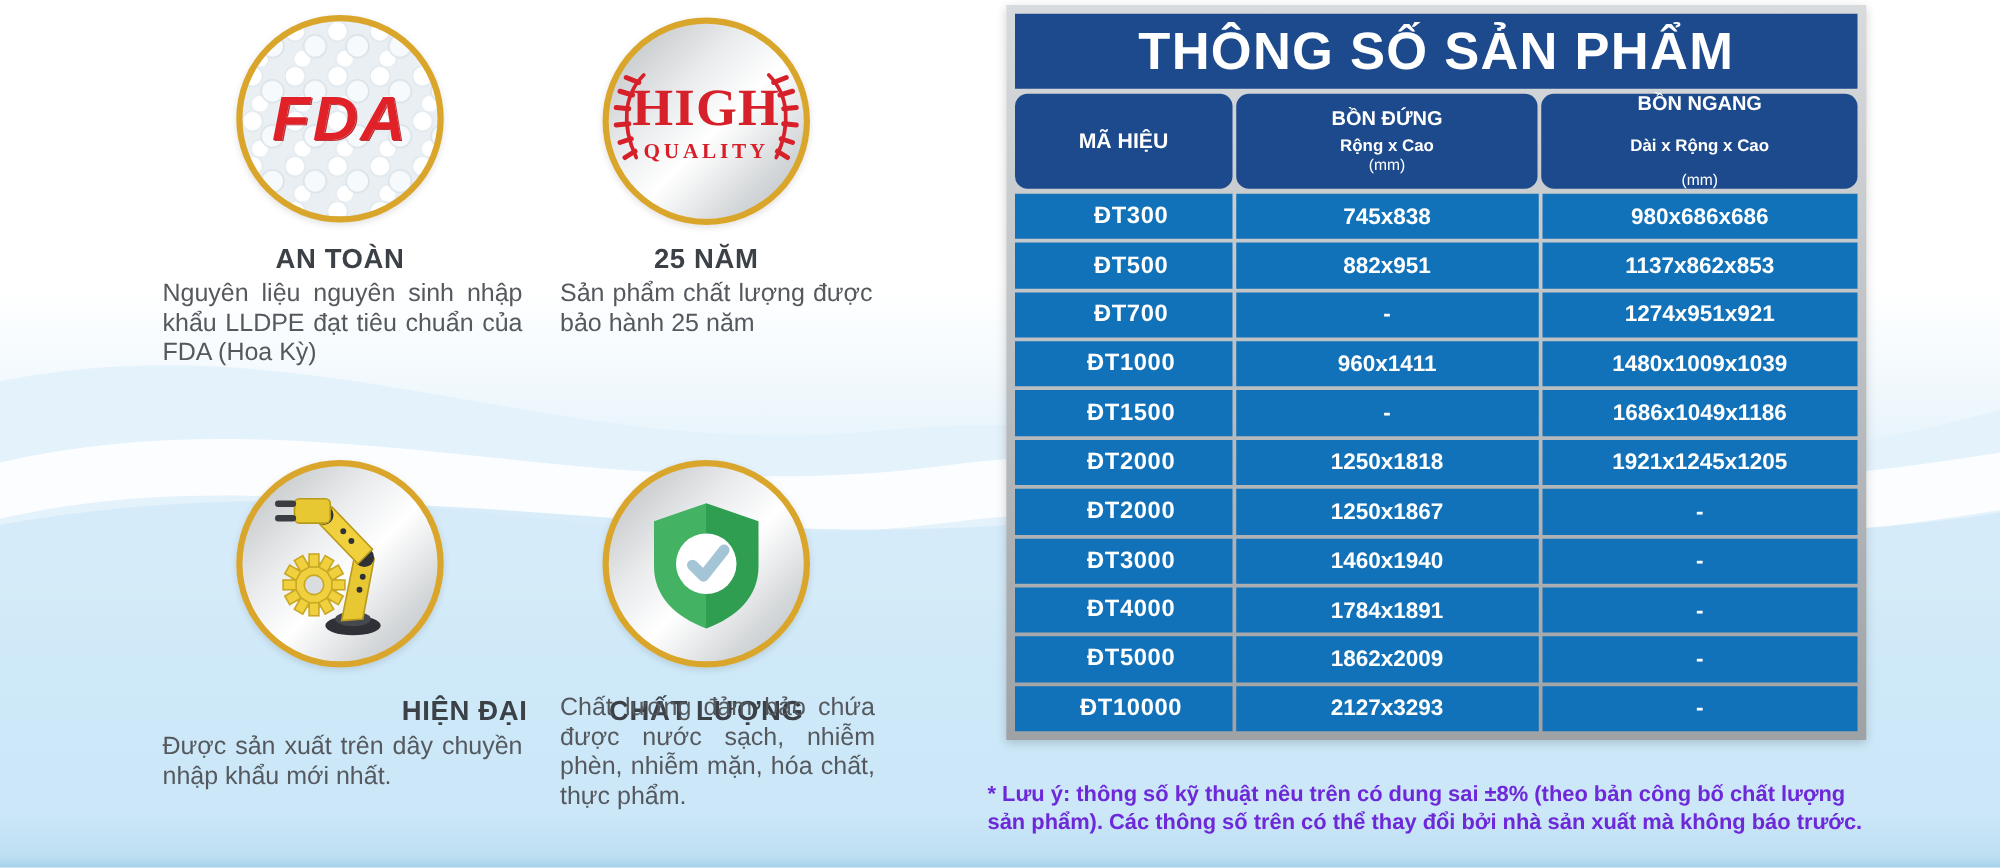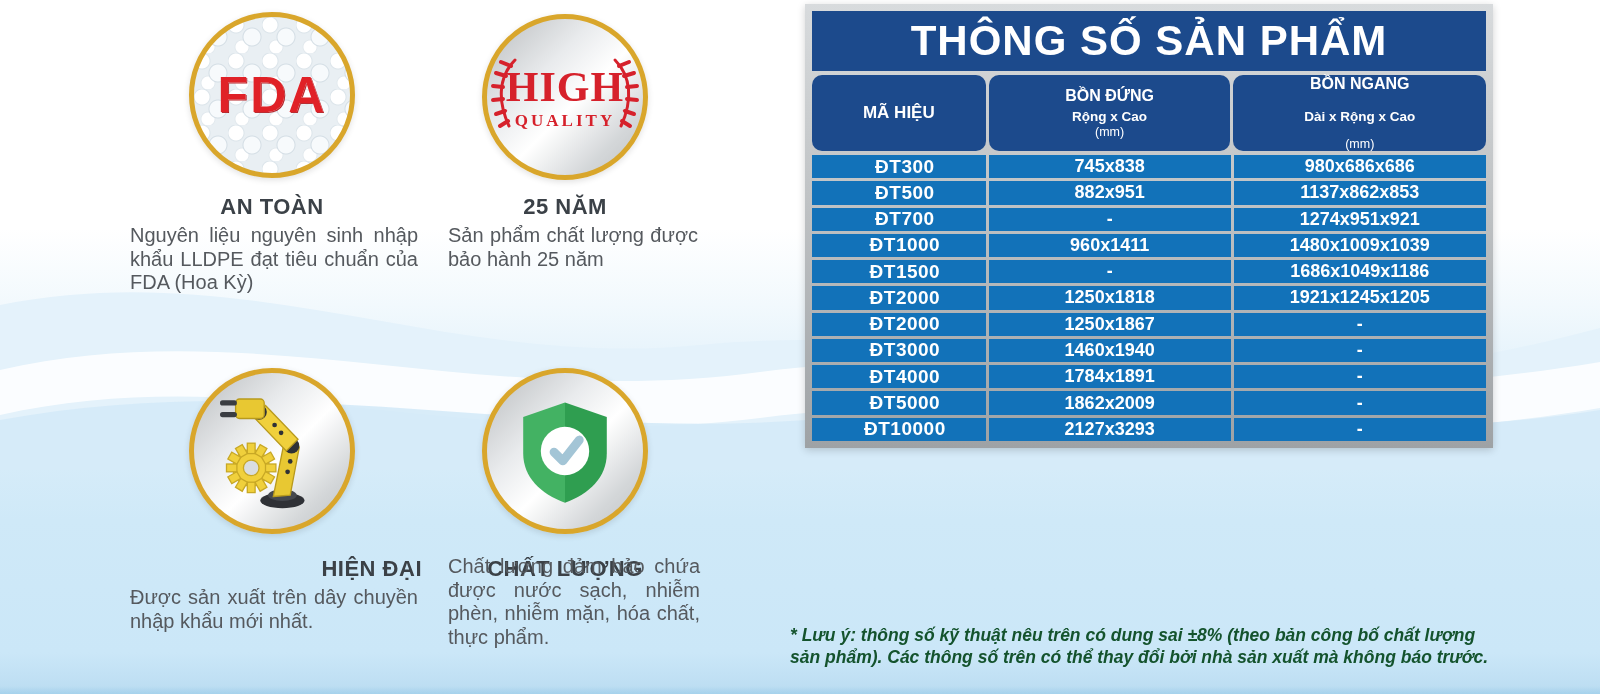--- a/index.html
+++ b/index.html
@@ -22,41 +22,41 @@
   .circle.pellets {
     background-color:#e9eff3;
     background-image:
       radial-gradient(circle at 8px 8px,#ffffff 7px,#dbe4ea 8px,rgba(0,0,0,0) 9px),
       radial-gradient(circle at 24px 20px,#f7fafc 8px,#d3dde4 9px,rgba(0,0,0,0) 10px),
       radial-gradient(circle at 14px 30px,#ffffff 6px,#e2e9ee 7px,rgba(0,0,0,0) 8px);
     background-size:34px 36px;
   }
   .fda-text {
     color:#e02127; font-weight:bold; font-size:50px; letter-spacing:2px;
-    text-shadow:0 0 1px #fff,1px 1px 0 #b2171d;
+    font-style:italic; text-shadow:0 0 1px #fff,1px 1px 0 #b2171d;
   }
   .medal { text-align:center; line-height:1; color:#d6212b; position:relative; width:100%; }
   .medal .high { font-family:"Liberation Serif", serif; font-weight:bold; font-size:42px; letter-spacing:1px; }
   .medal .quality { font-family:"Liberation Serif", serif; font-weight:bold; font-size:17px; letter-spacing:3px; margin-top:4px; }
   .laurel { position:absolute; top:-12px; width:34px; height:78px; }
   .laurel.left { left:2px; }
   .laurel.right { right:2px; transform:scaleX(-1); }
 
   .badge-title {
     position:absolute; z-index:1; width:300px; text-align:center;
     font-size:22px; font-weight:bold; color:#3b4147; letter-spacing:.5px;
   }
   .badge-desc {
     position:absolute; z-index:1; font-size:20px; color:#55595e;
     line-height:23.5px; text-align:justify;
   }
 
   
   .spec-table {
-    position:absolute; left:805px; top:4px; width:688px; height:444px; z-index:2;
+    position:absolute; left:805px; top:4px; width:688px; height:588px; z-index:2;
     background:linear-gradient(180deg,#d8dbdd 0%,#c2c5c7 40%,#9ea2a5 100%);
     padding:7px; display:flex; flex-direction:column; gap:4px;
     box-shadow:0 2px 8px rgba(0,0,0,.18);
   }
   .t-title {
     height:60px; flex:0 0 60px; background:#1c4a8c; color:#fff;
     display:flex; align-items:center; justify-content:center;
     font-size:42px; font-weight:bold; letter-spacing:1px;
   }
   .t-head { flex:0 0 66px; display:flex; gap:3px; }
@@ -71,22 +71,22 @@
   .c1 { width:26%; } .c2 { width:36.2%; } .c3 { width:37.8%;gap:12px; }
   .h-main { font-size:16px; font-weight:bold; }
   .h-sub  { font-size:13.5px; font-weight:bold; margin-top:4px; }
   .h-unit { font-size:12.5px; margin-top:1px; }
   .h-one  { font-size:17px; font-weight:bold; }
   .v-model { font-size:19px; font-weight:bold; letter-spacing:.5px;padding-left:12px; }
   .v-dim   { font-size:18px; font-weight:bold; }
 
   .note {
     position:absolute; left:790px; top:624px; width:700px; z-index:2;
-    font-size:17.5px; font-weight:bold; font-style:italic;
-    color:#14532d; line-height:22px;
+    font-size:17.5px; font-weight:bold; 
+    color:#6d28d9; line-height:22px;
   }
 
   .bottom-strip { position:absolute; left:0; bottom:0; width:1600px; height:8px;
     background:linear-gradient(180deg,rgba(160,205,235,0) 0%,#a6d2ec 100%); z-index:1; }
 </style>
 </head>
 <body>
 
 <svg class="wave-layer" viewBox="0 0 1600 220" preserveAspectRatio="none">
   <path d="M0,55 C250,5 450,120 700,95 C950,70 1150,150 1400,118 C1500,105 1560,88 1600,78 L1600,220 L0,220 Z" fill="#e4f2fb"></path>

